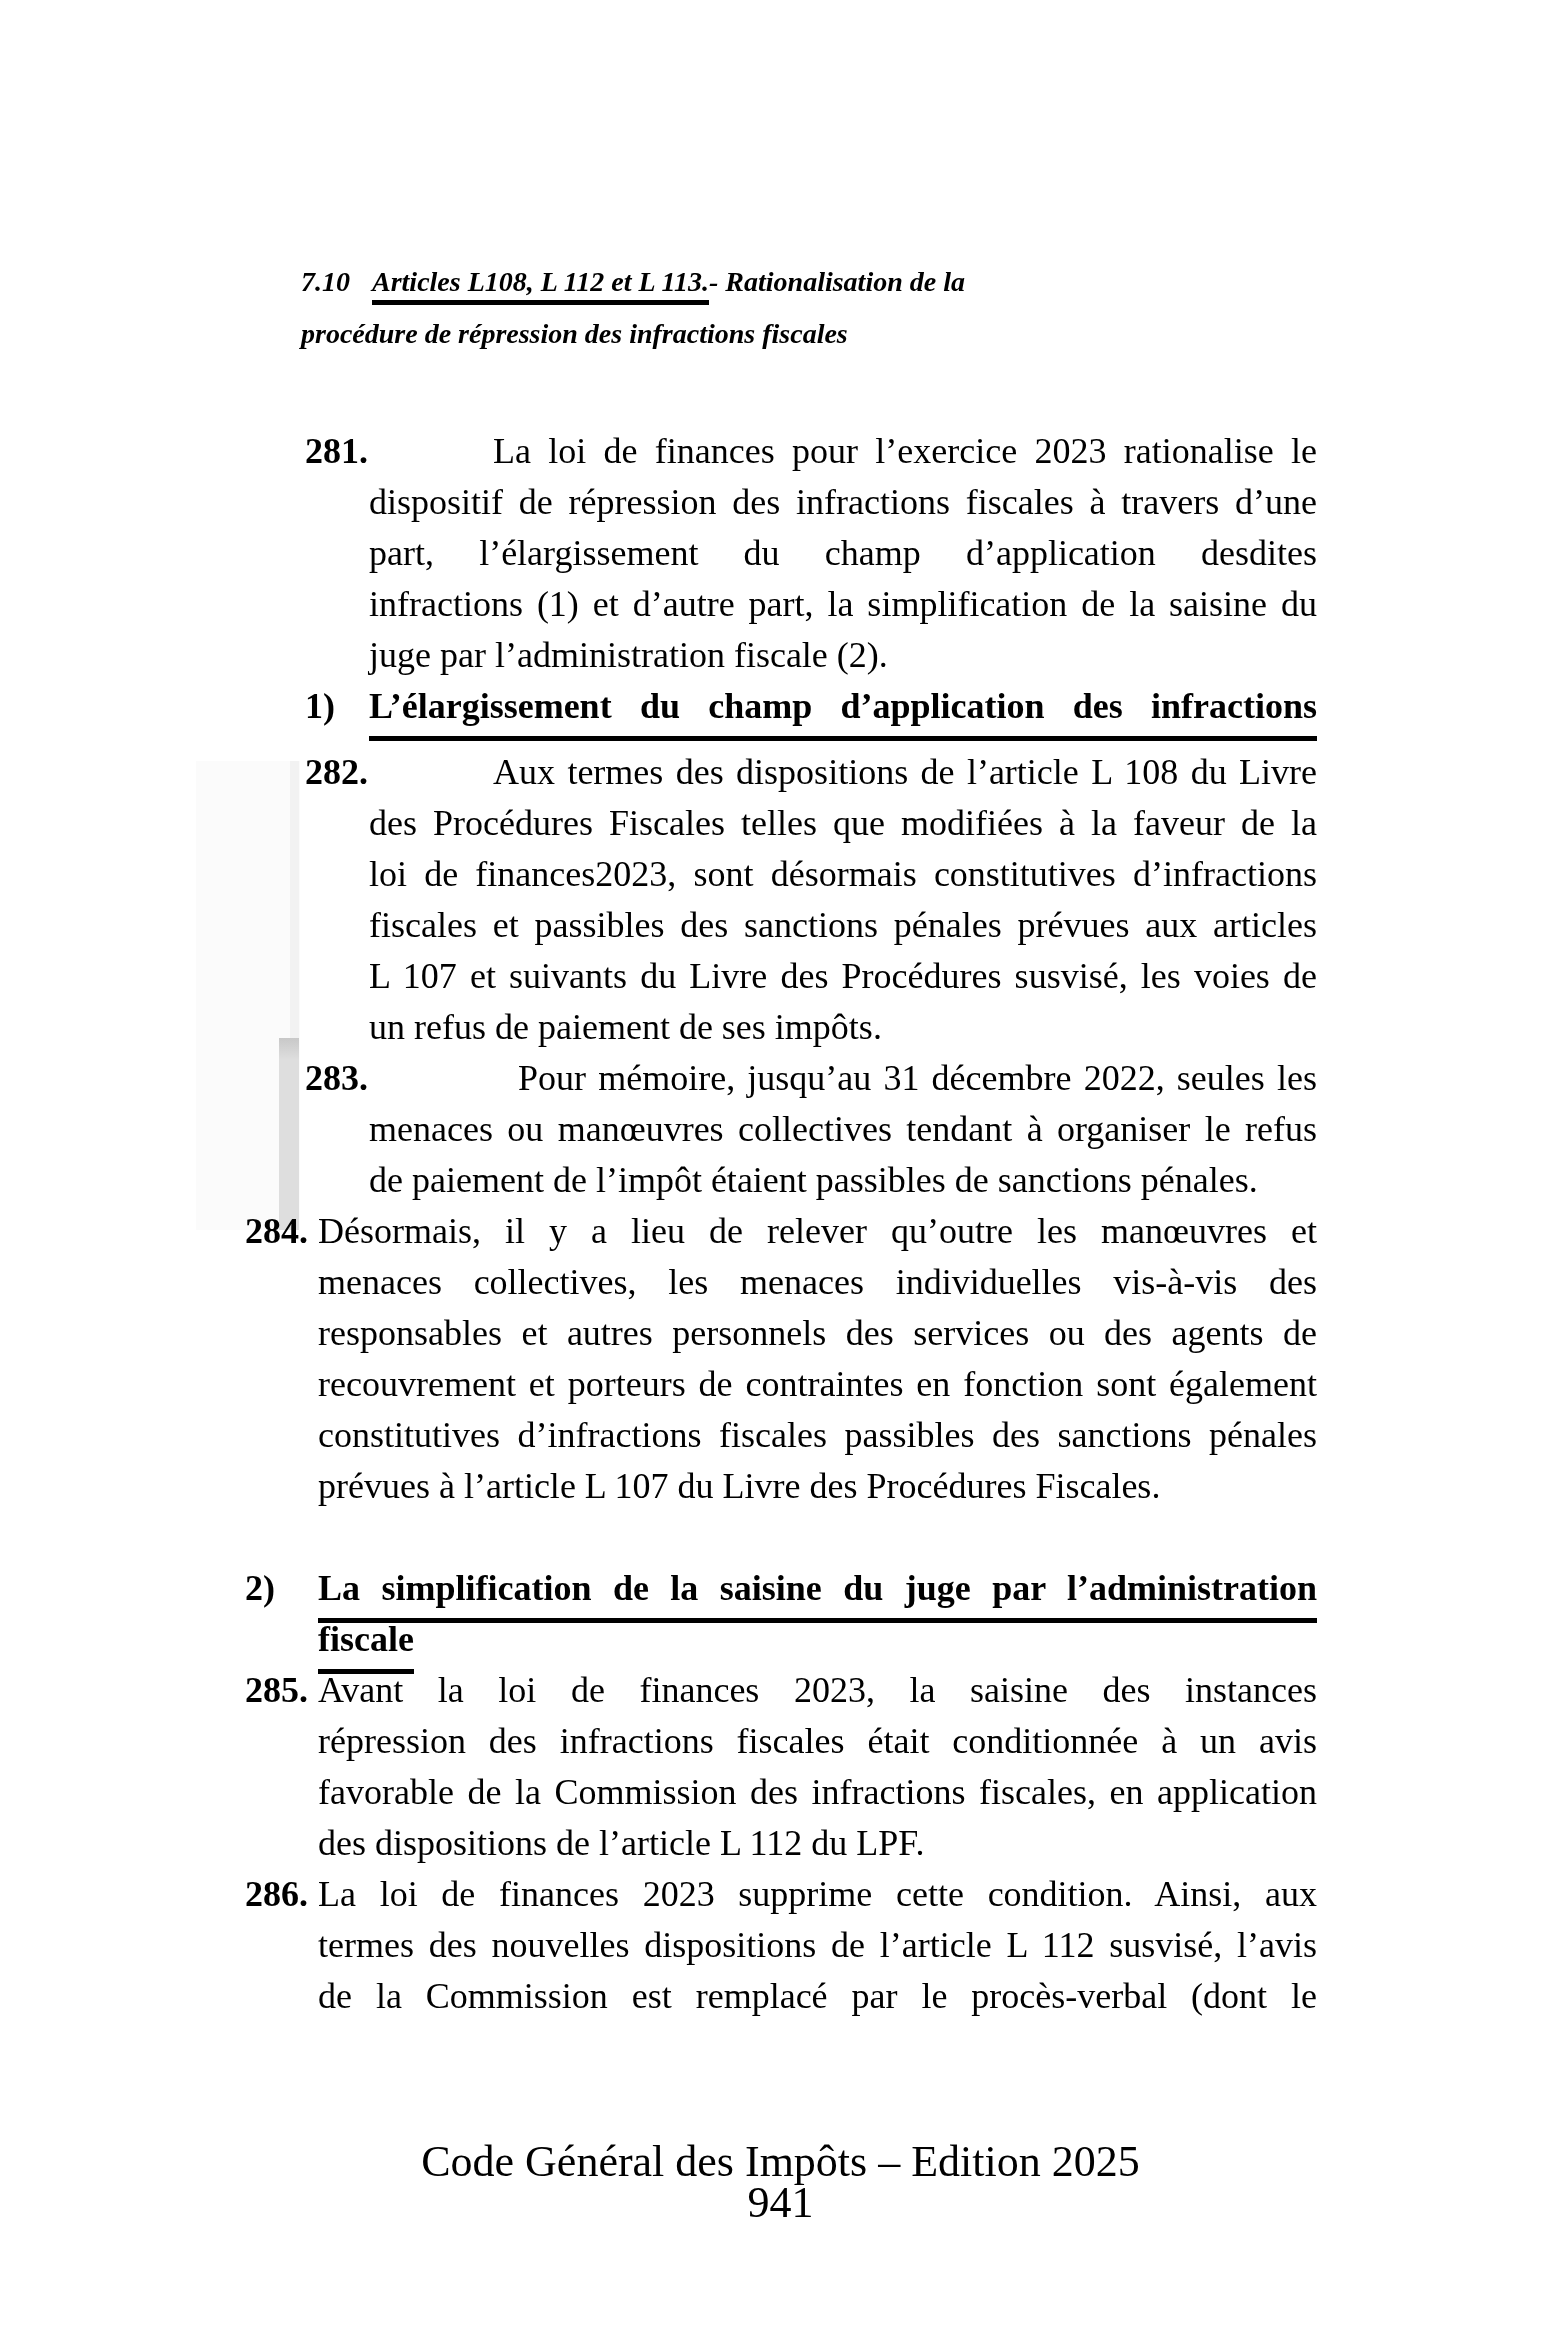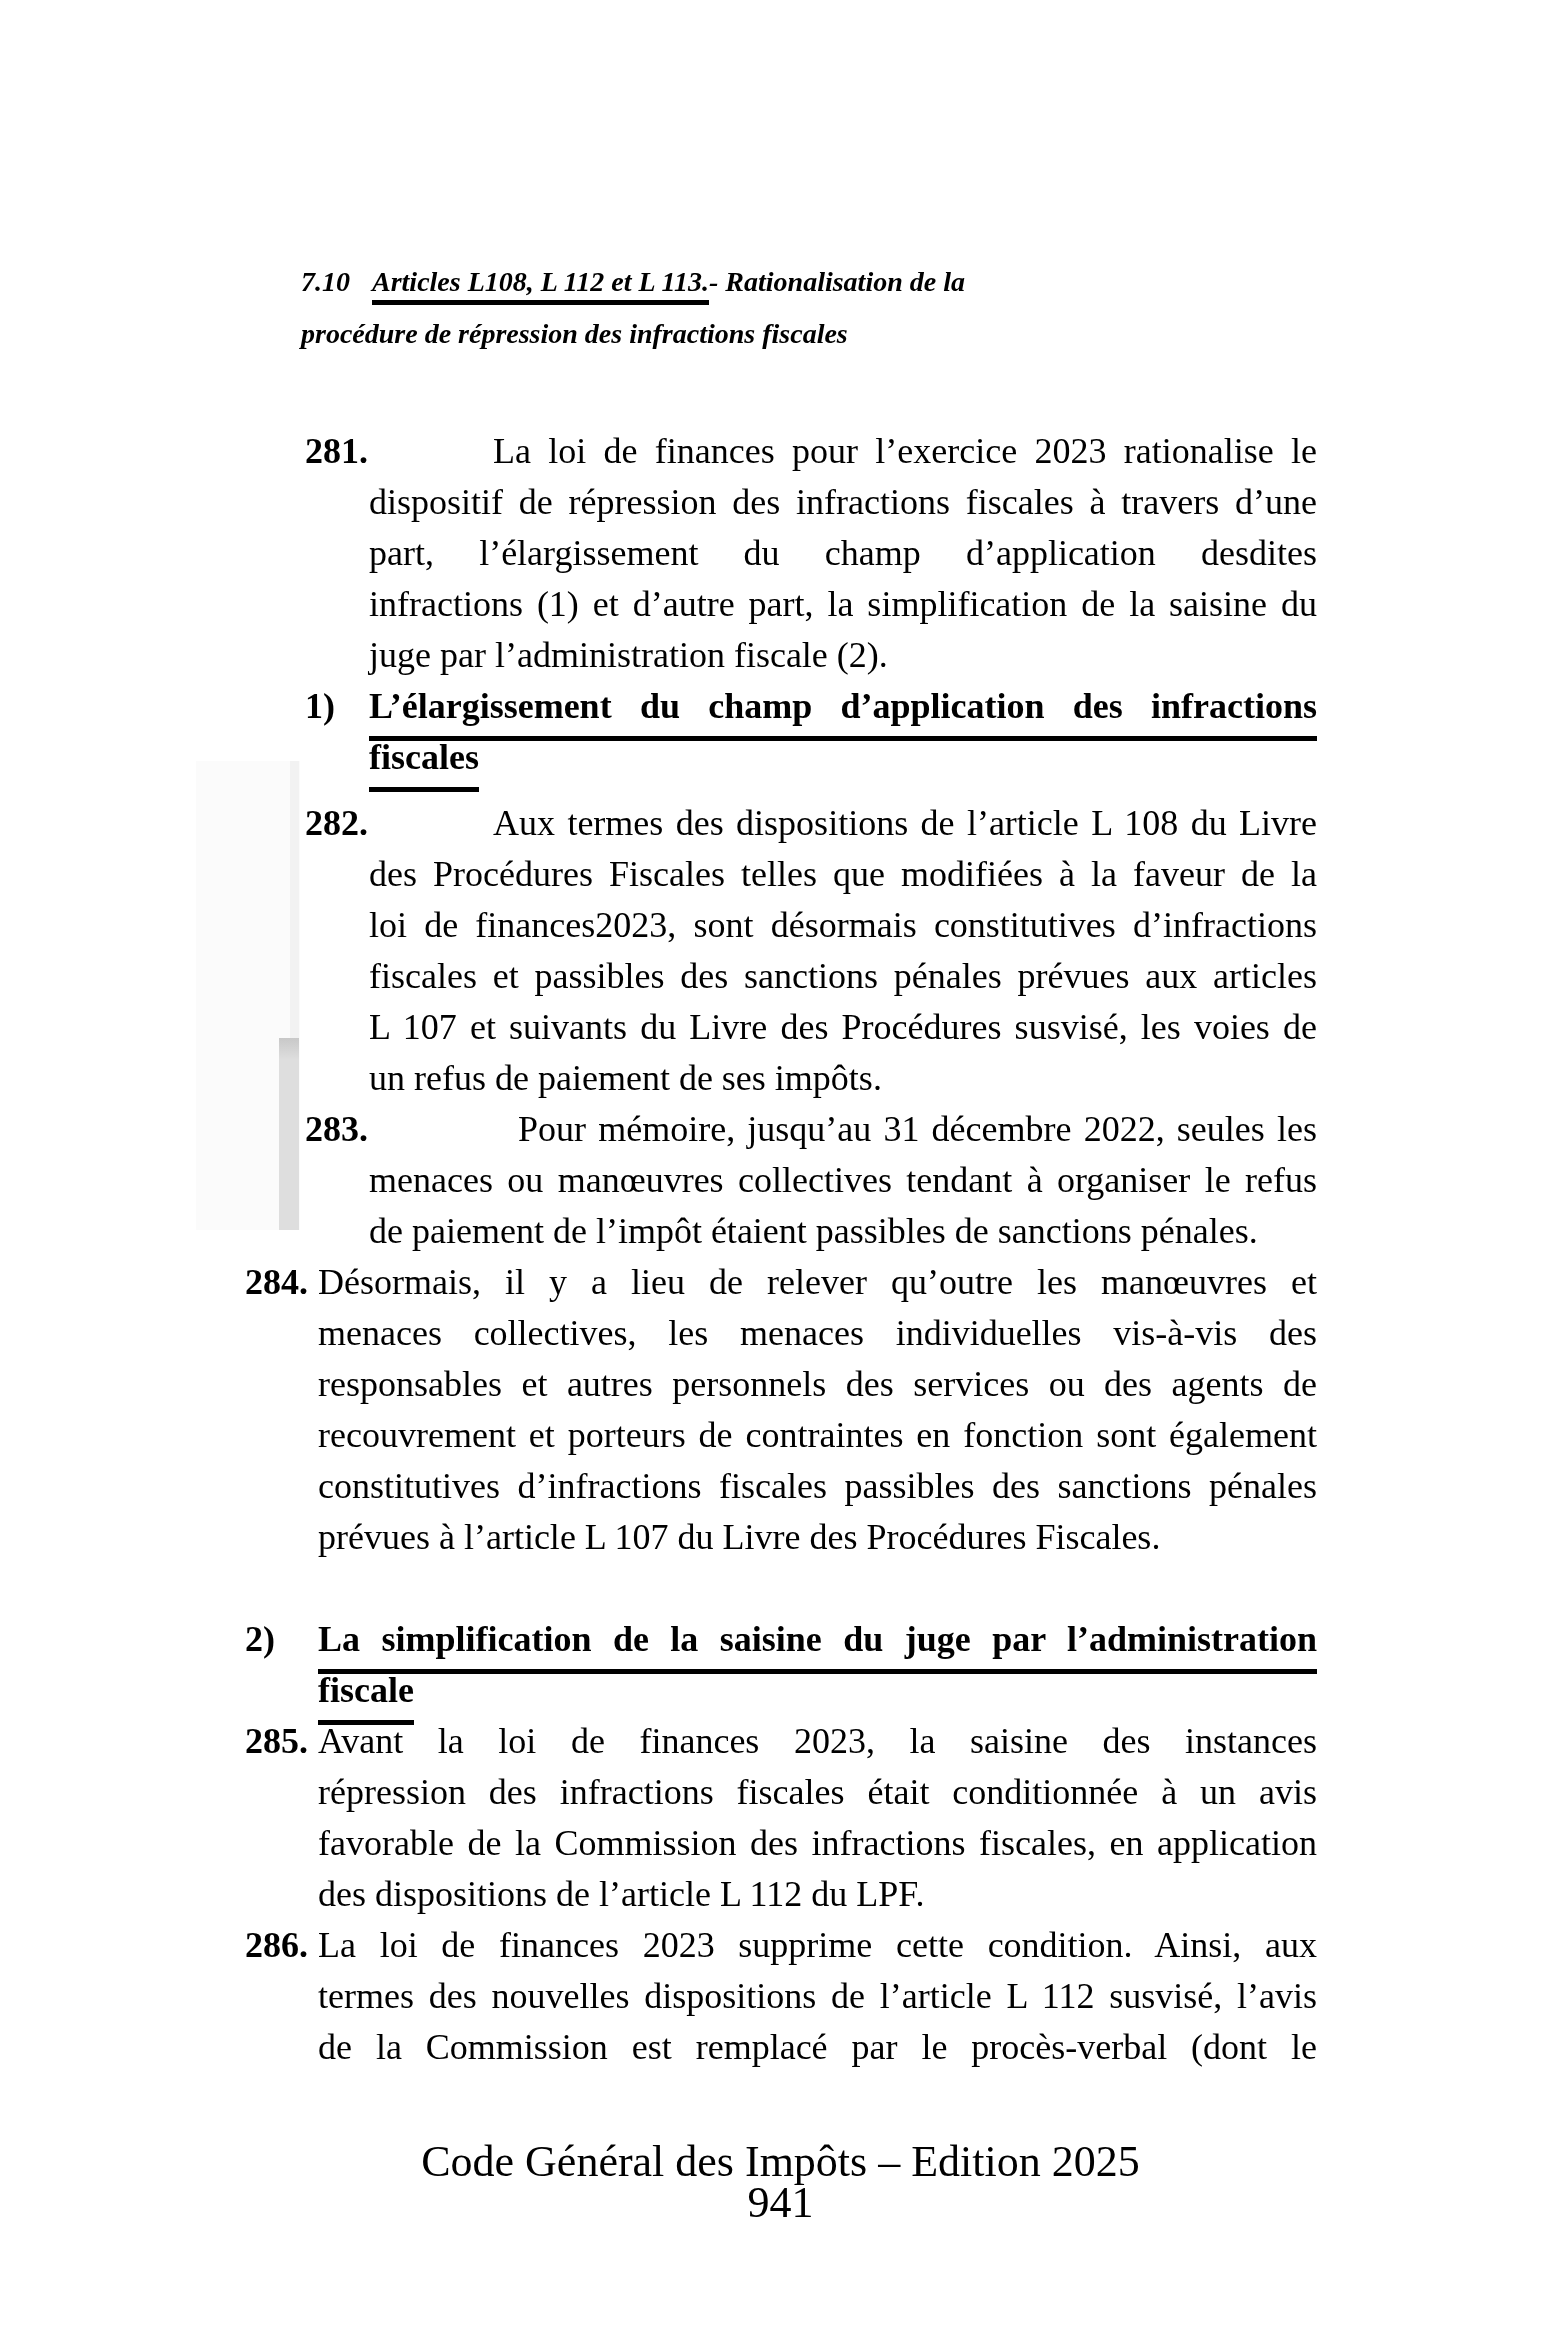--- a/index.html
+++ b/index.html
@@ -125,21 +125,20 @@
       <div class="line j t150">La loi de finances pour l’exercice 2023 rationalise le</div>
       <div class="line j">dispositif de répression des infractions fiscales à travers d’une</div>
       <div class="line j">part, l’élargissement du champ d’application desdites</div>
       <div class="line j">infractions (1) et d’autre part, la simplification de la saisine du</div>
       <div class="line l">juge par l’administration fiscale (2).</div>
     </div>
 
     <div class="para p-a heading">
       <span class="num">1)</span>
       <div class="line j"><span class="hu">L’élargissement du champ d’application des infractions</span></div>
-      <div class="line l"><span class="hu">fiscales</span></div>
     </div>
 
     <div class="para p-a">
       <span class="num">282.</span>
       <div class="line j t150">Aux termes des dispositions de l’article L 108 du Livre</div>
       <div class="line j">des Procédures Fiscales telles que modifiées à la faveur de la</div>
       <div class="line j">loi de finances2023, sont désormais constitutives d’infractions</div>
       <div class="line j">fiscales et passibles des sanctions pénales prévues aux articles</div>
       <div class="line j">L 107 et suivants du Livre des Procédures susvisé, les voies de</div>
       <div class="line l">un refus de paiement de ses impôts.</div>

